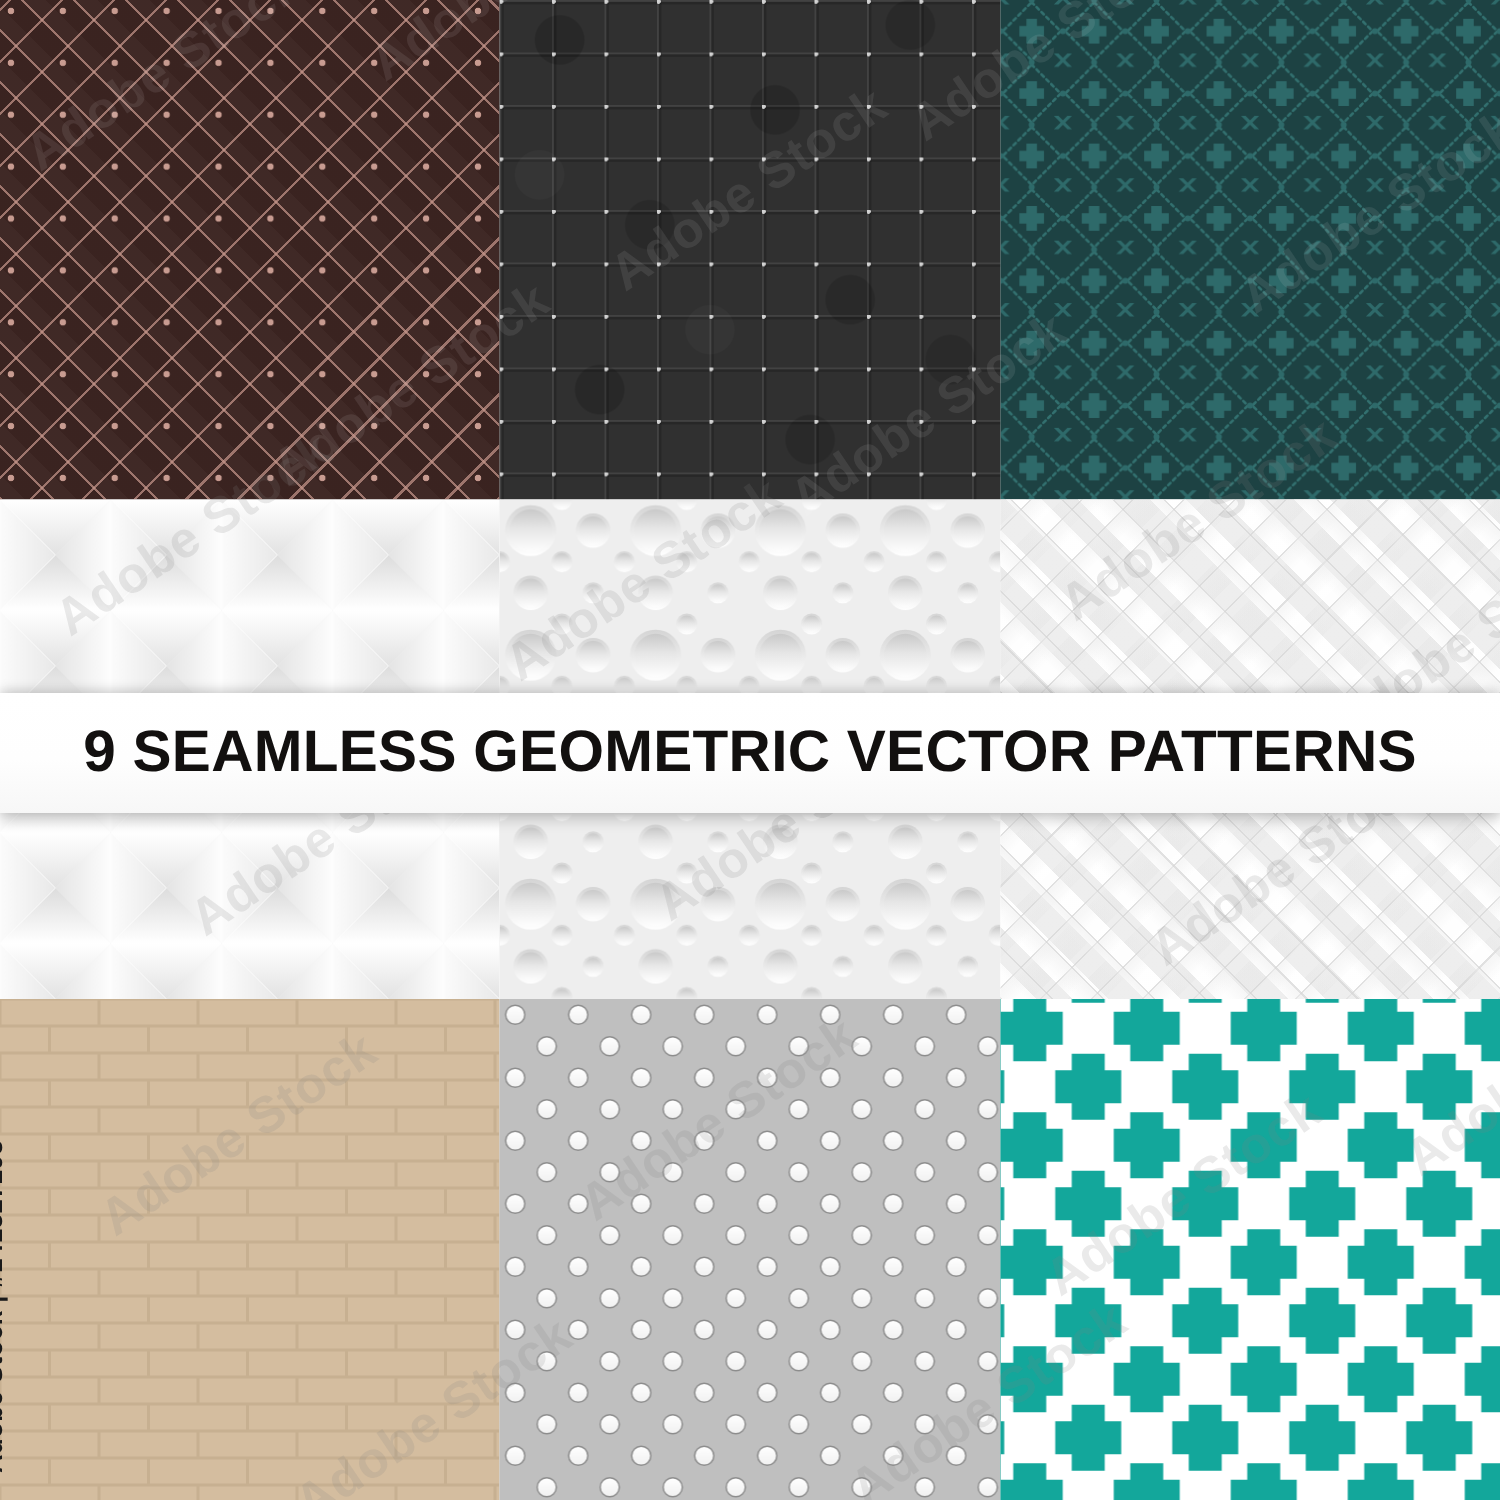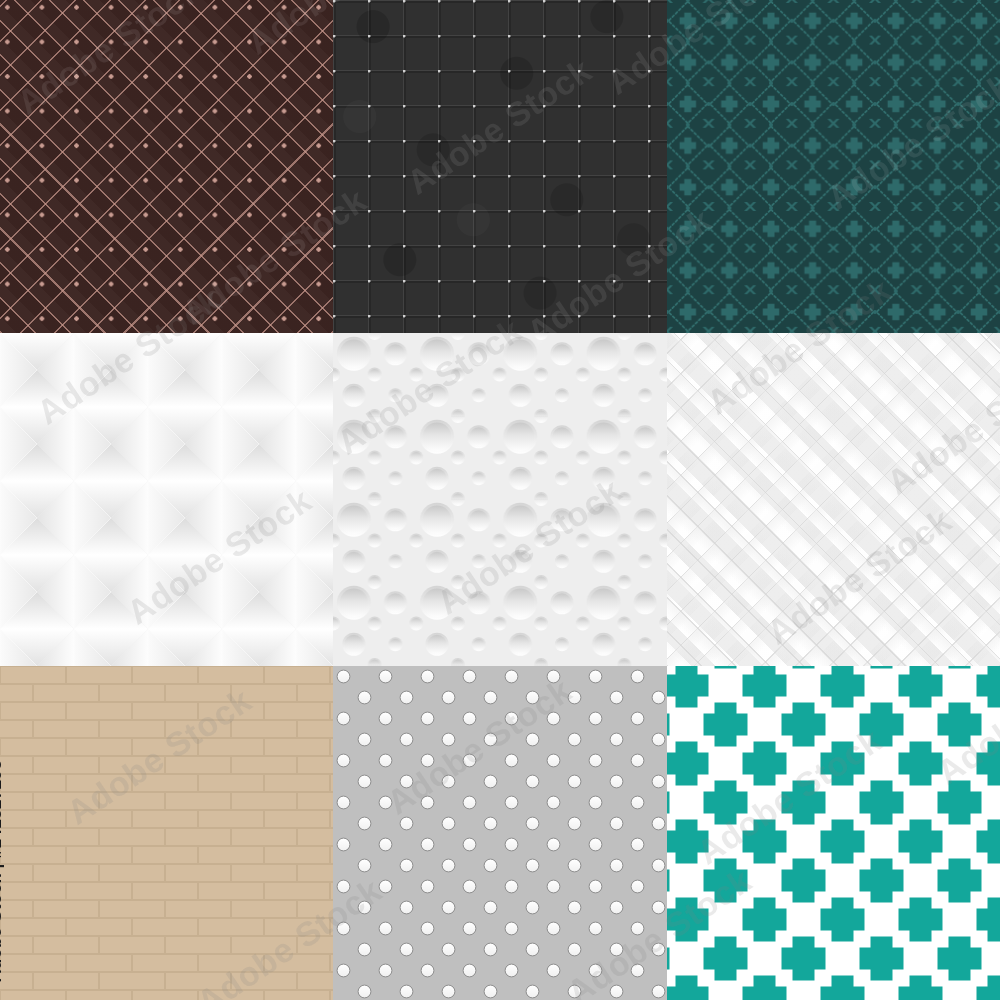--- a/index.html
+++ b/index.html
@@ -308,16 +308,19 @@
     <div class="wm" style="left:430px; top:590px">Adobe Stock</div>
     <div class="wm" style="left:760px; top:620px">Adobe Stock</div>
     <div class="wm" style="left:60px;  top:800px">Adobe Stock</div>
     <div class="wm" style="left:380px; top:790px">Adobe Stock</div>
     <div class="wm" style="left:690px; top:840px">Adobe Stock</div>
     <div class="wm" style="left:930px; top:760px">Adobe Stock</div>
     <div class="wm" style="left:190px; top:990px">Adobe Stock</div>
     <div class="wm" style="left:560px; top:980px">Adobe Stock</div>
   </div>
 
+  <div class="banner">
+    <span class="banner-title">9 SEAMLESS GEOMETRIC VECTOR PATTERNS</span>
+  </div>
 
   <div class="credit">Adobe Stock | #141827293</div>
 
 </div>
 
 </body></html>

